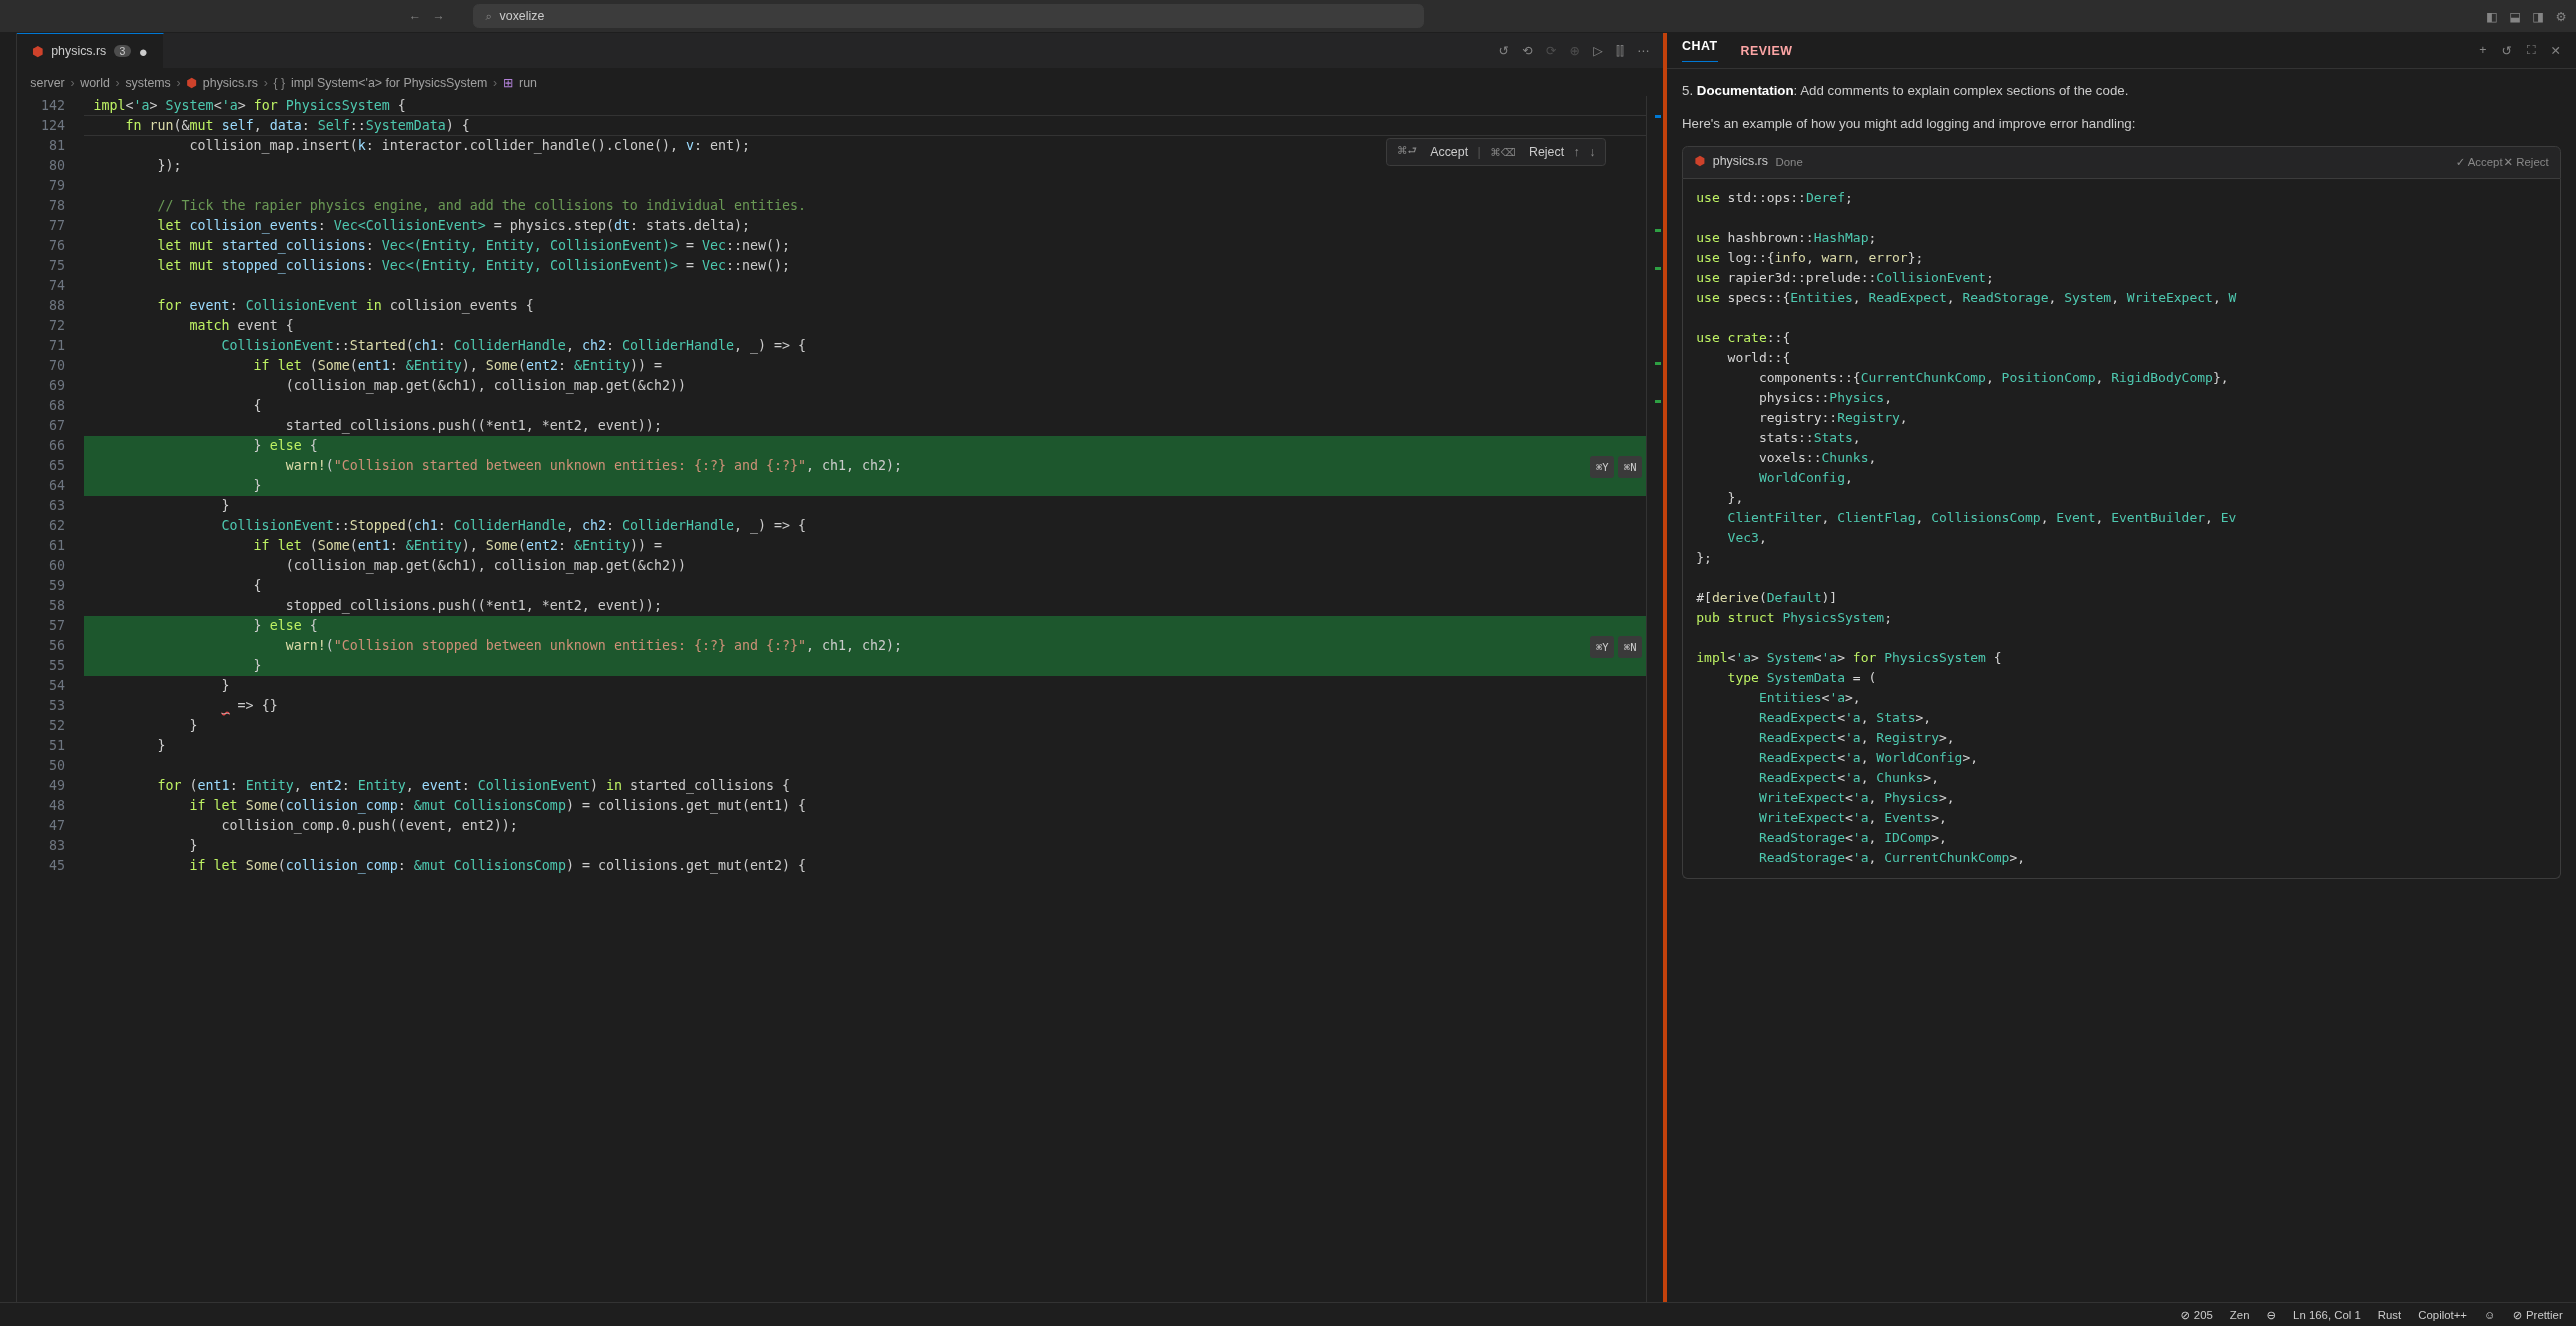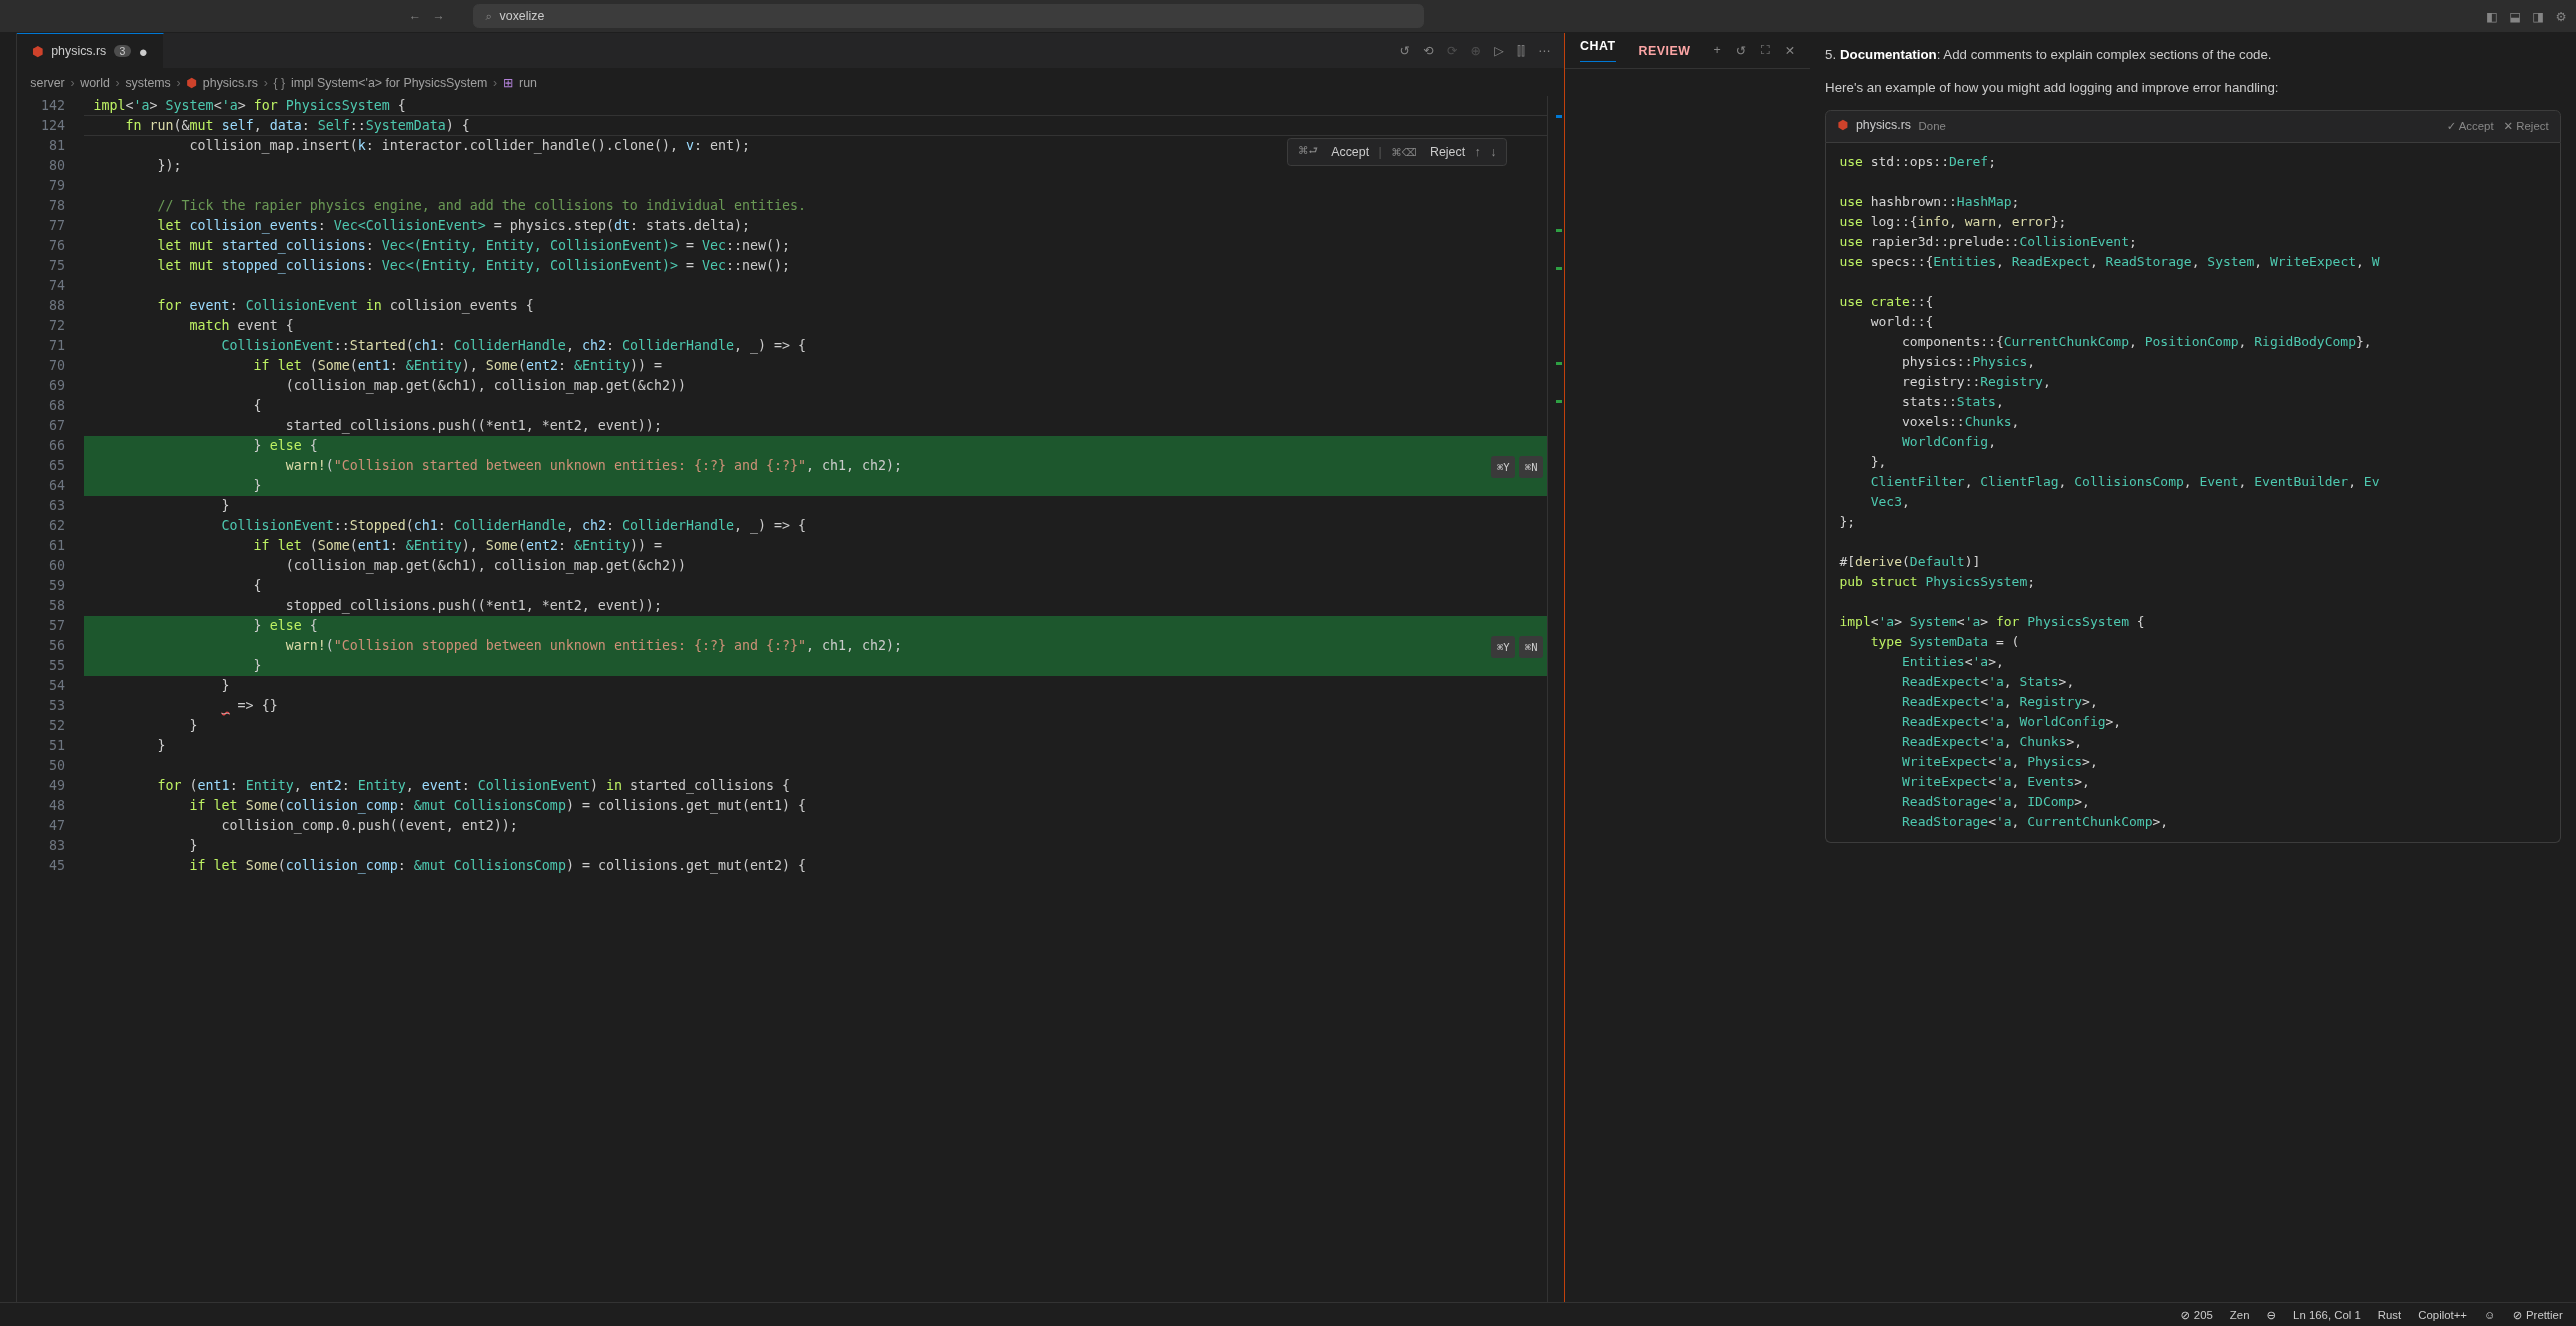--- a/index.html
+++ b/index.html
@@ -138,25 +138,25 @@
 
 
 .kw { color: #bef264; }
 .ty { color: #4ec9b0; }
 .fn-name { color: #dcdcaa; }
 .var { color: #9cdcfe; }
 .str { color: #ce9178; }
 .cmt { color: #6a9955; }
 
 .chat-panel {
-  width: 1012px;
-  background: #1e1e1e;
-  border-left: 1px solid #c2410c;
-  display: flex;
-  flex-direction: row;
+  width: 913px;
+  background: #1e1e1e;
+  border-left: 4px solid #c2410c;
+  display: flex;
+  flex-direction: column;
   overflow: hidden;
 }
 .chat-tabs {
   height: 36px;
   display: flex;
   align-items: center;
   padding: 0 15px;
   gap: 23px;
   border-bottom: 1px solid #333;
 }
@@ -170,21 +170,21 @@
   background: #252526;
   border: 1px solid #3c3c3c;
   border-radius: 5.7px 5.7px 0 0;
   padding: 5.7px 11.4px;
   display: flex;
   align-items: center;
   gap: 7.6px;
   font-size: 12.4px;
 }
 .code-block-header .status { color: #888; font-size: 11.4px; }
-.code-block-header .actions { margin-left: auto; display: flex; gap: 10px; font-size: 11.4px; color: #888; }
+.code-block-header .actions { margin-left: auto; display: flex; gap: 1px; font-size: 11.4px; color: #888; }
 .code-block-header .actions span { cursor: pointer; }
 .chat-code {
   background: #1e1e1e;
   border: 1px solid #3c3c3c;
   border-top: none;
   border-radius: 0 0 5.7px 5.7px;
   padding: 9.5px 13.3px;
   font-family: "SF Mono", Monaco, Consolas, monospace;
   font-size: 13px;
   line-height: 20px;

